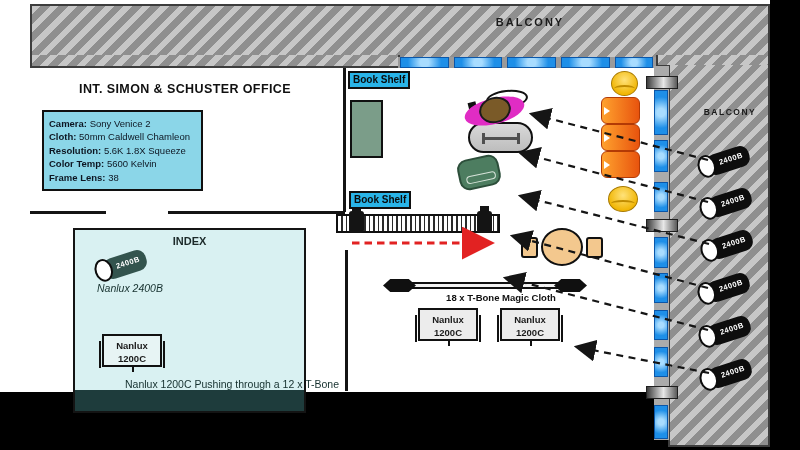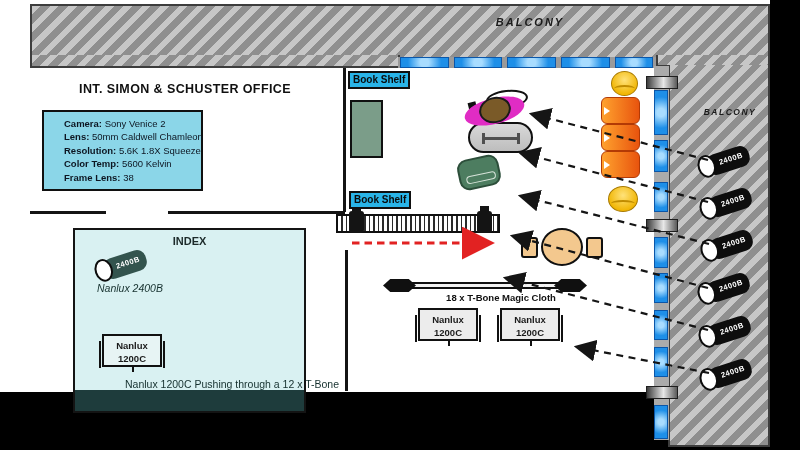--- a/index.html
+++ b/index.html
@@ -8,41 +8,41 @@
   .canvas { position:relative; width:800px; height:450px; background:#000; overflow:hidden; }
   .paper { position:absolute; left:0; top:0; width:770px; height:392px; background:#ffffff; z-index:1; }
 
   
   .hatch { position:absolute; background:repeating-linear-gradient(135deg,#c7c7c7 0 6px,#8f8f8f 6px 13px); border:2px solid #3d3d3d; }
   .hatch-top { left:30px; top:4px; width:740px; height:53px; border-bottom:none; z-index:15; }
   .hatch-top-ext { left:30px; top:55px; width:370px; height:13px; border-top:none; z-index:15; }
   .hatch-corner { left:656px; top:55px; width:114px; height:12px; border-top:none; z-index:15; }
   .hatch-right { left:668px; top:65px; width:102px; height:382px; border-top:none; z-index:18; }
 
-  .balcony-label { position:absolute; color:#1b1b1b; font-weight:bold; z-index:19; text-align:center;font-style:italic; }
+  .balcony-label { position:absolute; color:#1b1b1b; font-weight:bold; z-index:19; text-align:center; }
   .balcony-label.top { left:470px; top:16px; width:120px; font-size:11px; letter-spacing:2px; }
   .balcony-label.right { left:688px; top:107px; width:84px; font-size:8.5px; letter-spacing:1.5px; }
 
   
   .wall { position:absolute; background:#141414; z-index:12; }
 
   
   .win-row { position:absolute; left:398px; top:57px; width:258px; height:11px; background:#9a9a9a; z-index:20; }
   .win-col { position:absolute; left:654px; top:66px; width:15px; height:374px; background:#ababab; z-index:20; }
   .win { position:absolute; background:radial-gradient(circle at 50% 50%, #a8dcff 0 18%, #1e8fe8 70%); border:1px solid #0b56a8; }
   .win-row .win { top:0; height:11px; }
   .win-col .win { left:0; width:14px; }
   .connector { position:absolute; left:646px; width:32px; height:13px; background:linear-gradient(90deg,#3c3c3c,#e8e8e8 55%,#5a5a5a); border:1px solid #1f1f1f; z-index:21; }
 
   
   .tag { position:absolute; background:#29b4e8; border:2px solid #101010; color:#0a0a0a; font-weight:bold; font-size:10px; text-align:center; line-height:14px; z-index:14; padding:0 3px; }
 
   
   .scene-title { position:absolute; left:55px; top:82px; width:260px; text-align:center; font-weight:bold; font-size:12.5px; letter-spacing:.4px; color:#101010; z-index:10; }
-  .specs { position:absolute; left:42px; top:110px; width:161px; background:#8bd6e8; border:2px solid #101010; padding:5px 20px; z-index:10; }
+  .specs { position:absolute; left:42px; top:110px; width:161px; background:#8bd6e8; border:2px solid #101010; padding:5px 5px; z-index:10; }
   .specs .row { font-size:9.5px; line-height:13.4px; color:#0d1622; white-space:nowrap; }
   .specs .lab { font-weight:bold; }
 
   
   .index { position:absolute; left:73px; top:228px; width:233px; height:185px; background:#d9f1f2; border:2px solid #141414; z-index:10; }
   .index .band { position:absolute; left:0; bottom:0; width:100%; height:21px; background:#1e3c3c; }
   .index-title { position:absolute; left:0; top:5px; width:100%; text-align:center; font-weight:bold; font-size:11px; color:#1c2a2a; }
   .index-line { position:absolute; left:22px; font-size:10.5px; color:#15302e; white-space:nowrap; }
 
   
@@ -121,21 +121,21 @@
     <div class="win" style="top:281px;height:30px;"></div>
     <div class="win" style="top:339px;height:34px;"></div>
   </div>
   <div class="connector" style="top:76px;"></div>
   <div class="connector" style="top:219px;"></div>
   <div class="connector" style="top:386px;"></div>
 
   <div class="scene-title">INT. SIMON &amp; SCHUSTER OFFICE</div>
   <div class="specs">
     <div class="row"><span class="lab">Camera:</span> <span>Sony Venice 2</span></div>
-    <div class="row"><span class="lab">Lens:</span> <span>50mm Caldwell Chamleon</span></div>
+    <div class="row"><span class="lab">Cloth:</span> <span>50mm Caldwell Chamleon</span></div>
     <div class="row"><span class="lab">Resolution:</span> <span>5.6K 1.8X Squeeze</span></div>
     <div class="row"><span class="lab">Color Temp:</span> <span>5600 Kelvin</span></div>
     <div class="row"><span class="lab">Frame Lens:</span> <span>38</span></div>
   </div>
 
   <div class="index">
     <div class="index-title">INDEX</div>
     <div class="l2400 idx" style="left:28px;top:24px;">
       <div class="lens"></div>
       <span class="lbl">2400B</span>

